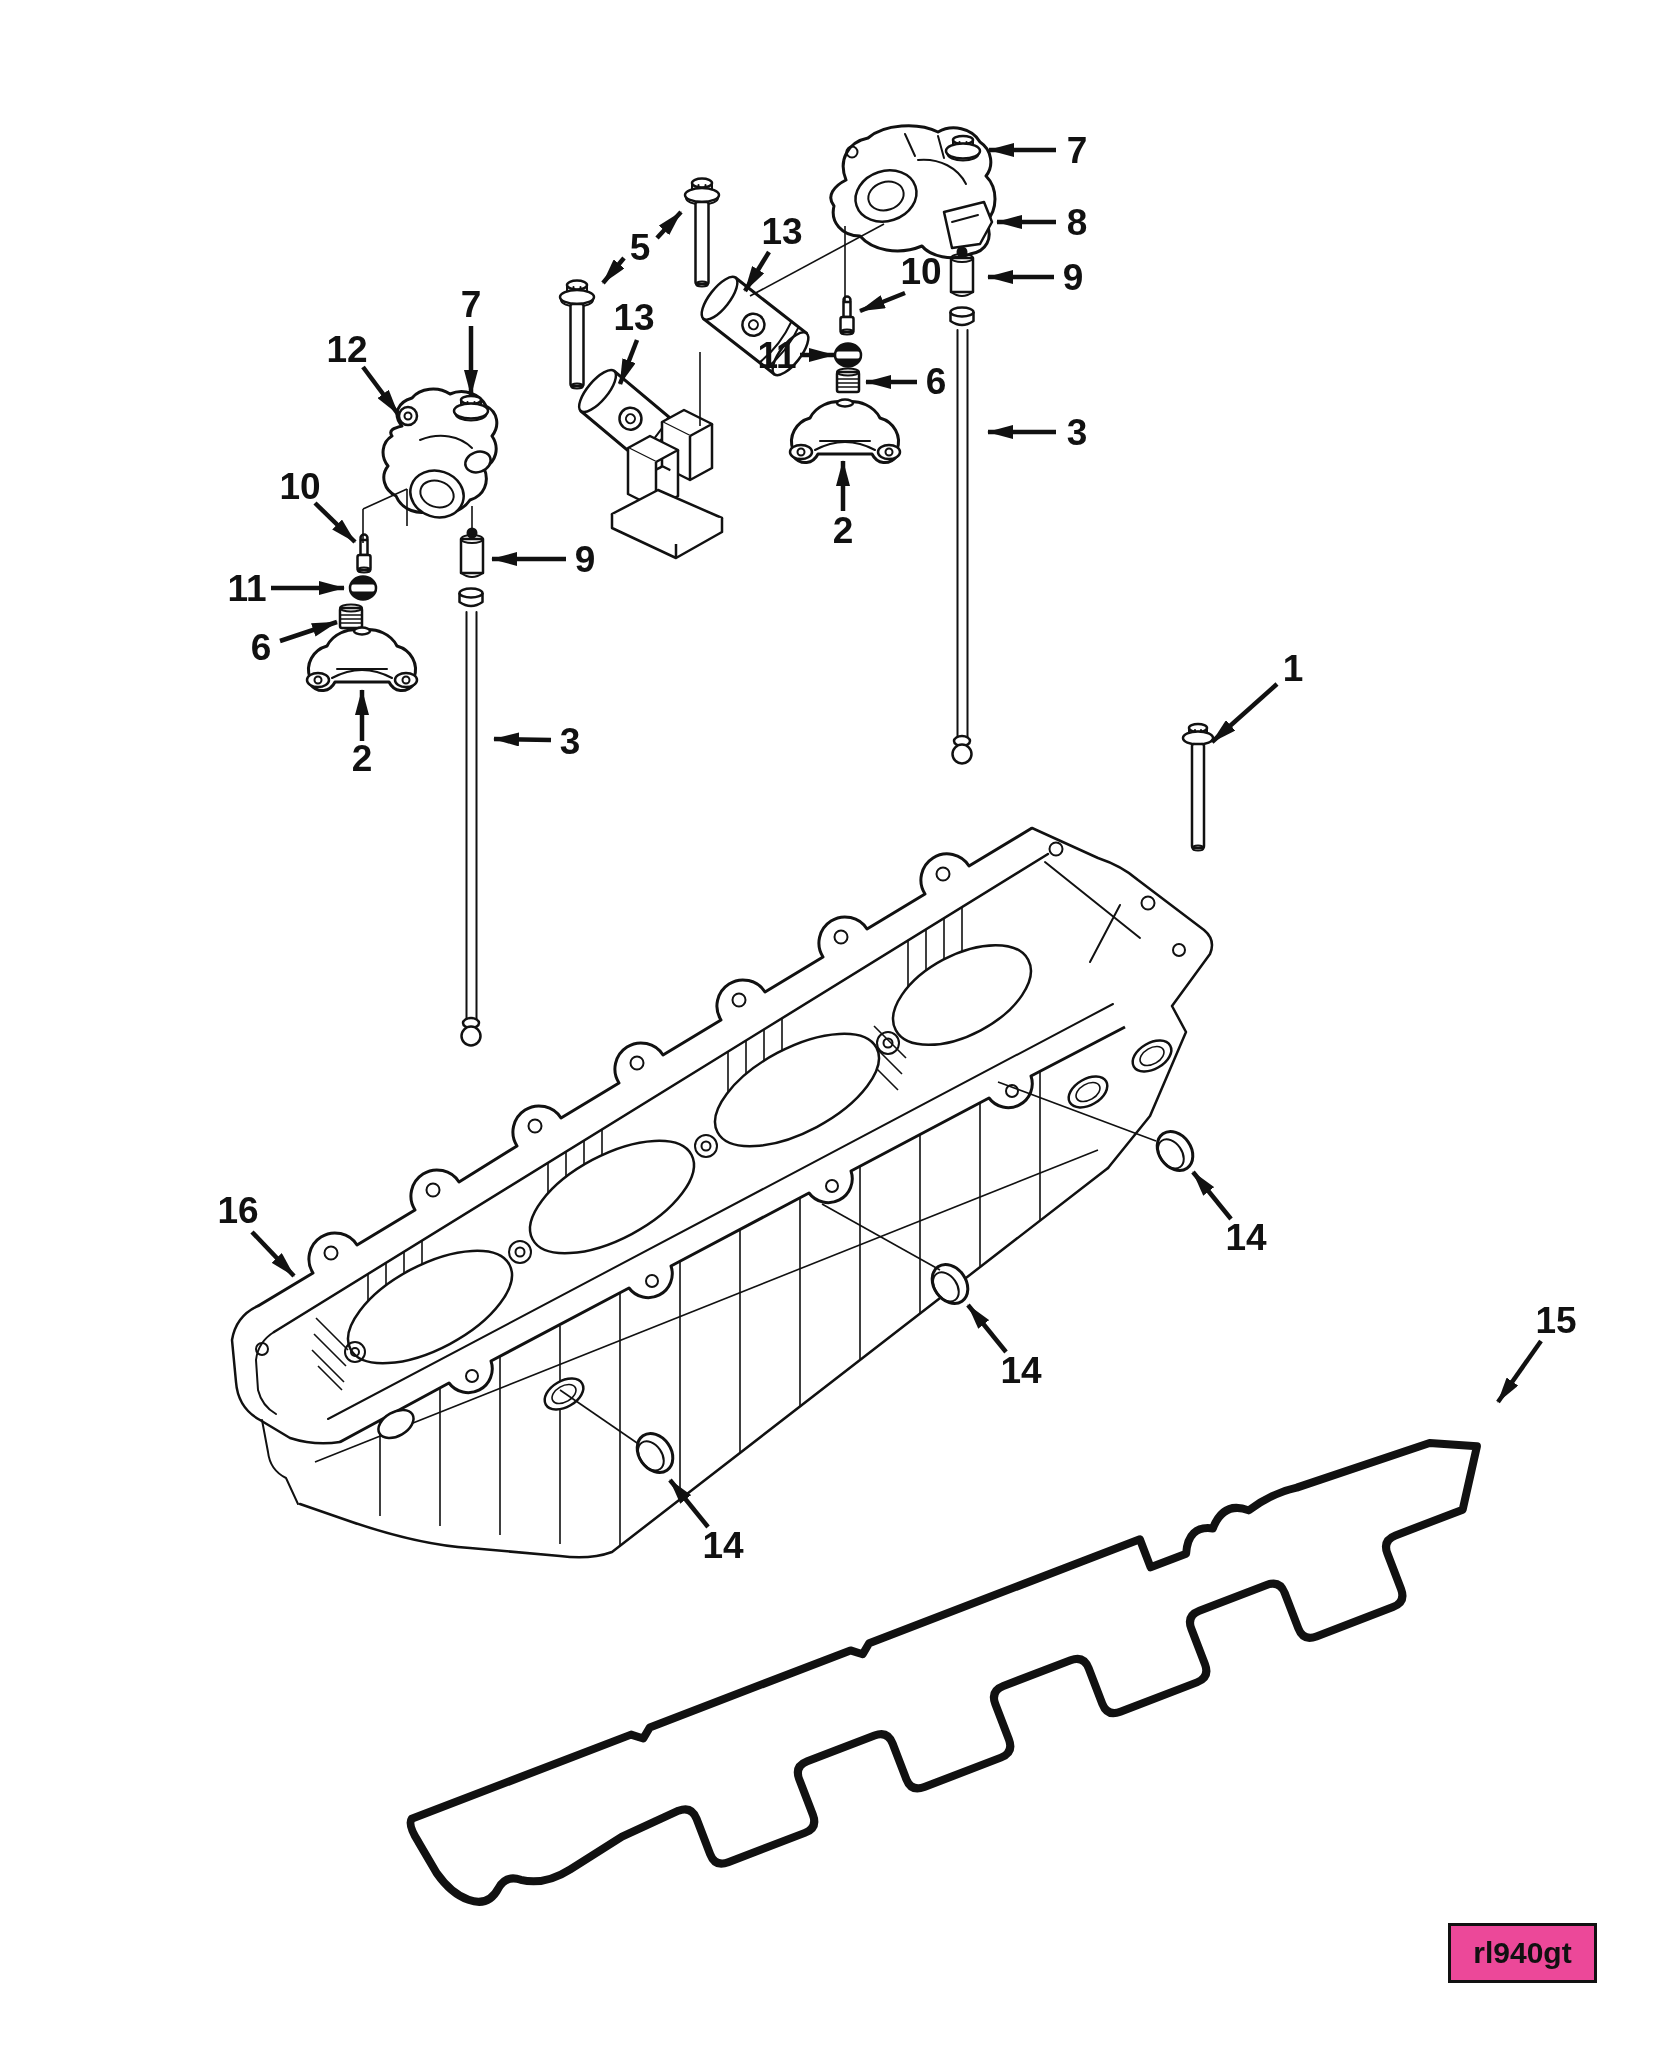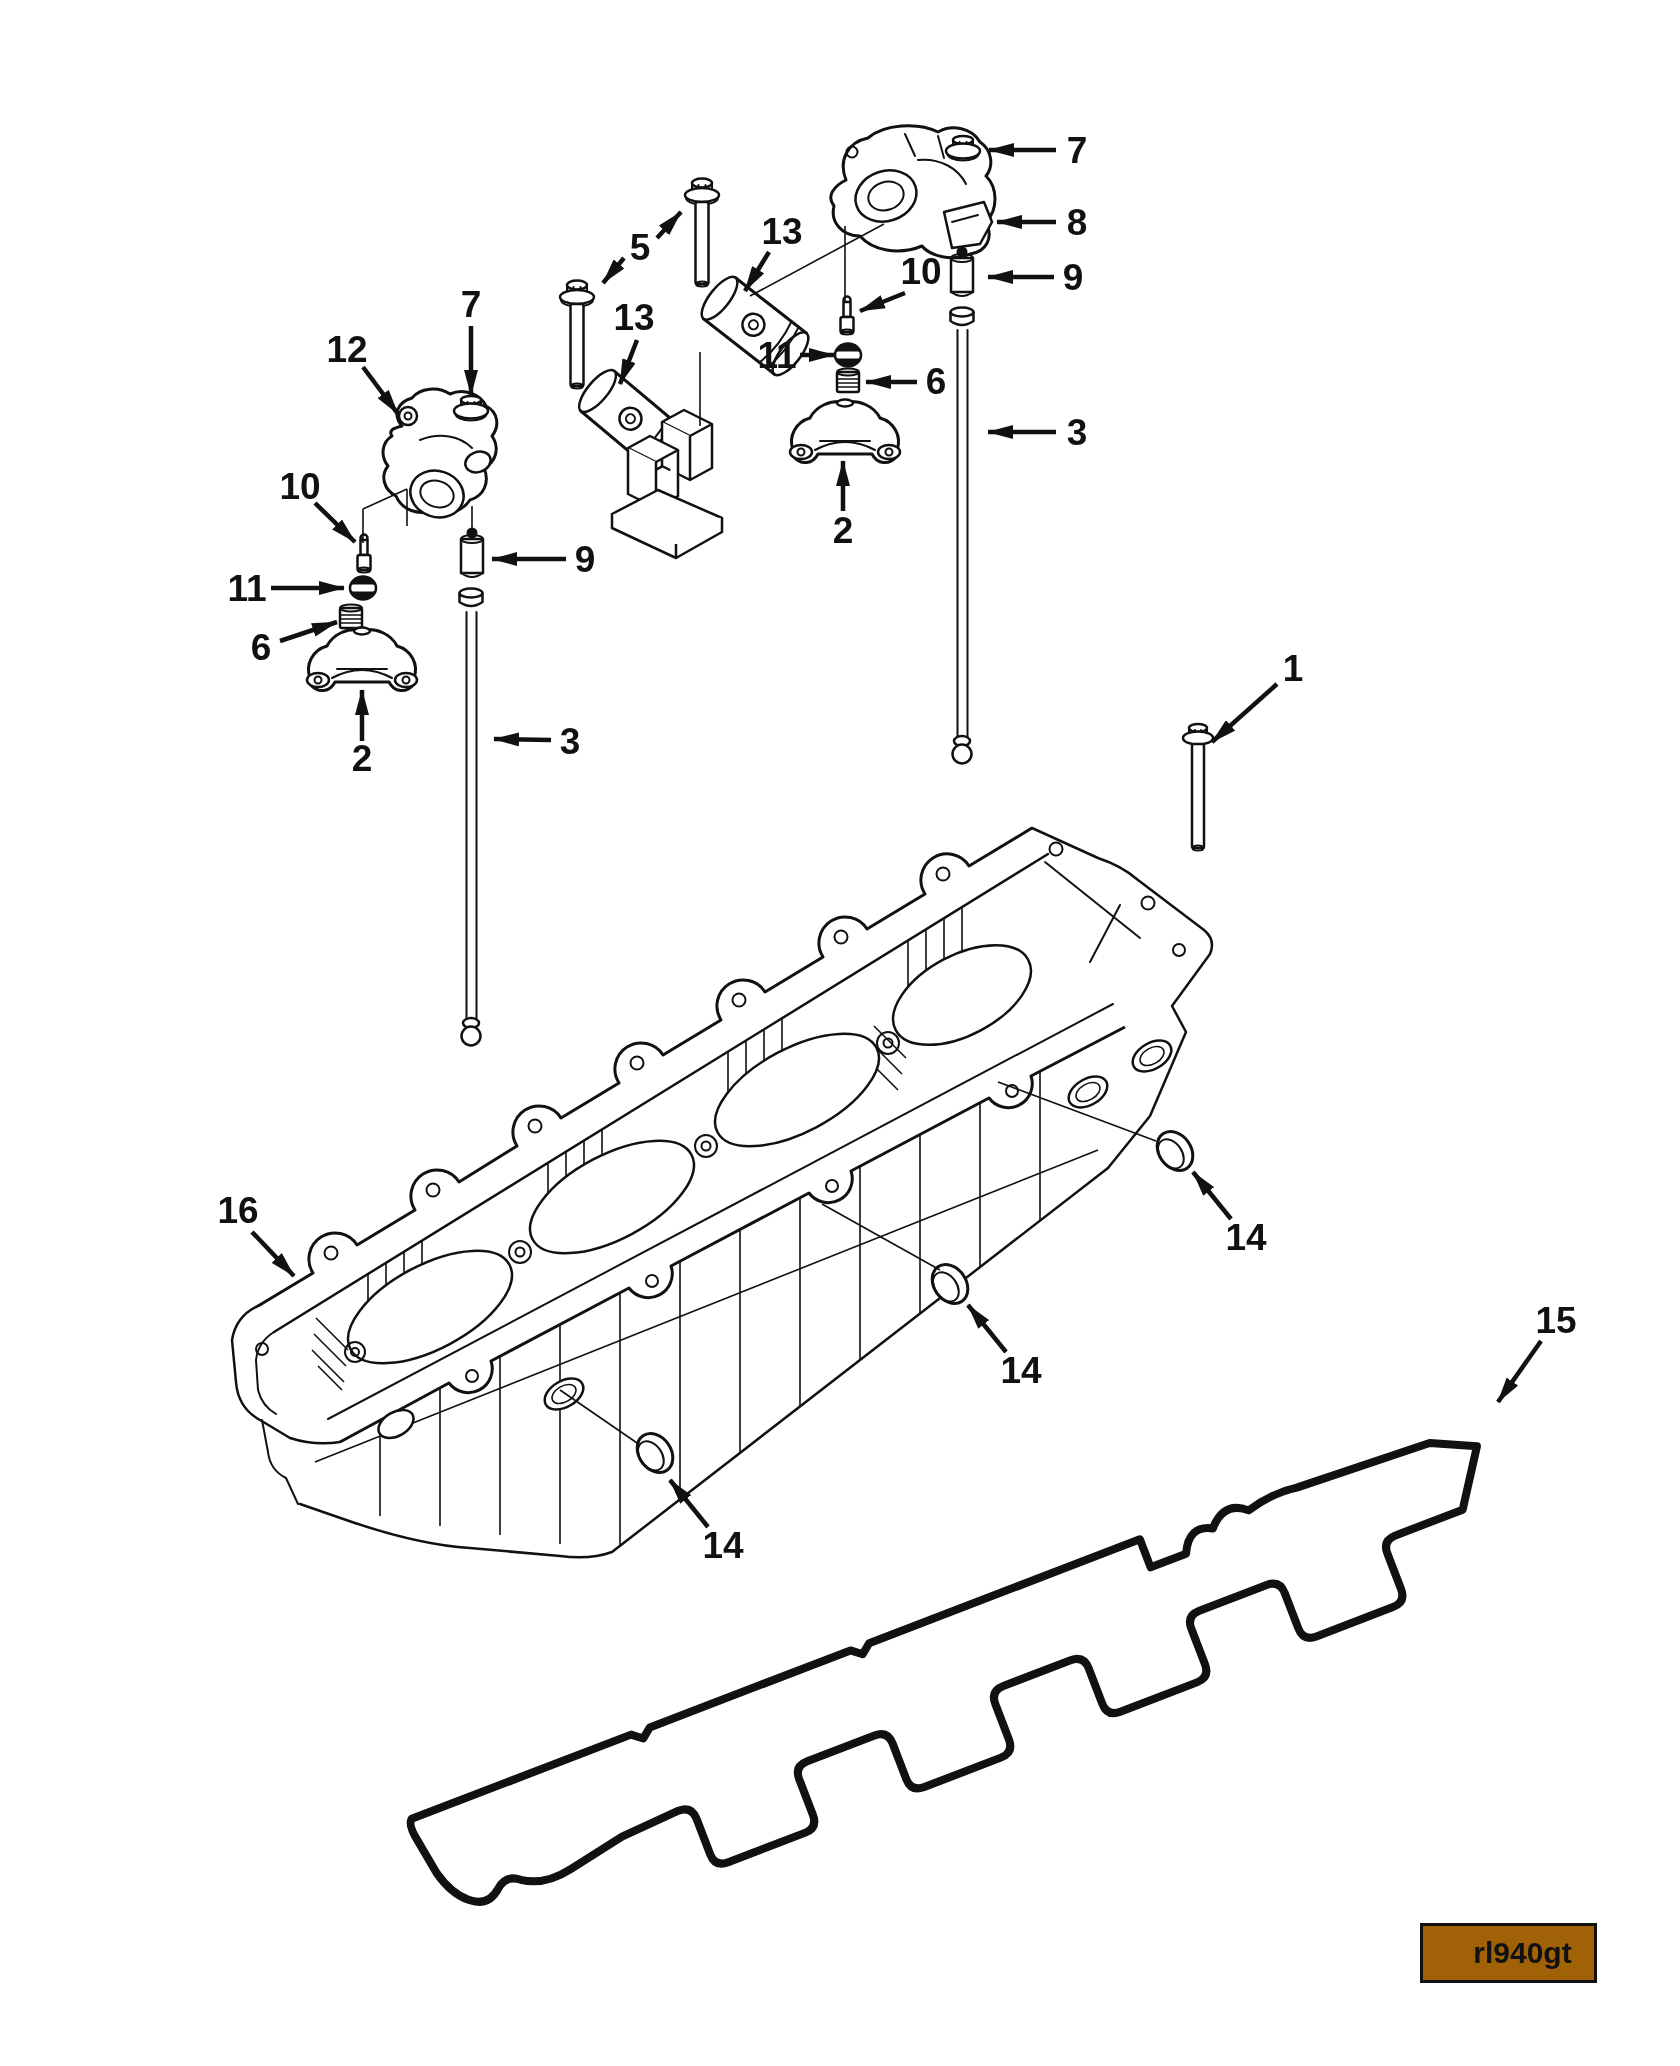--- a/index.html
+++ b/index.html
@@ -11,21 +11,21 @@
   .lnW { fill:#ffffff; stroke:#111; stroke-width:3; stroke-linejoin:round; }
   .lnW2{ fill:#ffffff; stroke:#111; stroke-width:2.5; stroke-linejoin:round; }
   .thin{ fill:none; stroke:#111; stroke-width:1.6; }
   .gasket { fill:none; stroke:#111; stroke-width:8; stroke-linejoin:round; stroke-linecap:round; }
   .callout-text { font-family:"Liberation Sans", sans-serif; font-weight:bold; font-size:37px;
                   fill:#111; text-anchor:middle; }
   .callout-arrow { stroke:#111; stroke-width:4.5; }
   .leader { stroke:#111; stroke-width:1.6; }
   .figcode { position:absolute; right:83px; top:1923px; width:143px; height:54px;
              border:3.5px solid #111; display:flex; align-items:center; justify-content:center;
-             font-weight:bold; font-size:30px; color:#111; background:#a16207;padding-left:28px; }
+             font-weight:bold; font-size:30px; color:#111; background:#ec4899; }
 </style>
 </head>
 <body>
 
 <div class="stage">
 <svg id="art" width="1680" height="2066" viewBox="0 0 1680 2066">
   <defs>
     <marker id="ah" markerUnits="userSpaceOnUse" markerWidth="26" markerHeight="14" refX="25" refY="7" orient="auto">
       <path d="M0,0 L26,7 L0,14 Z" fill="#111"></path>
     </marker>

